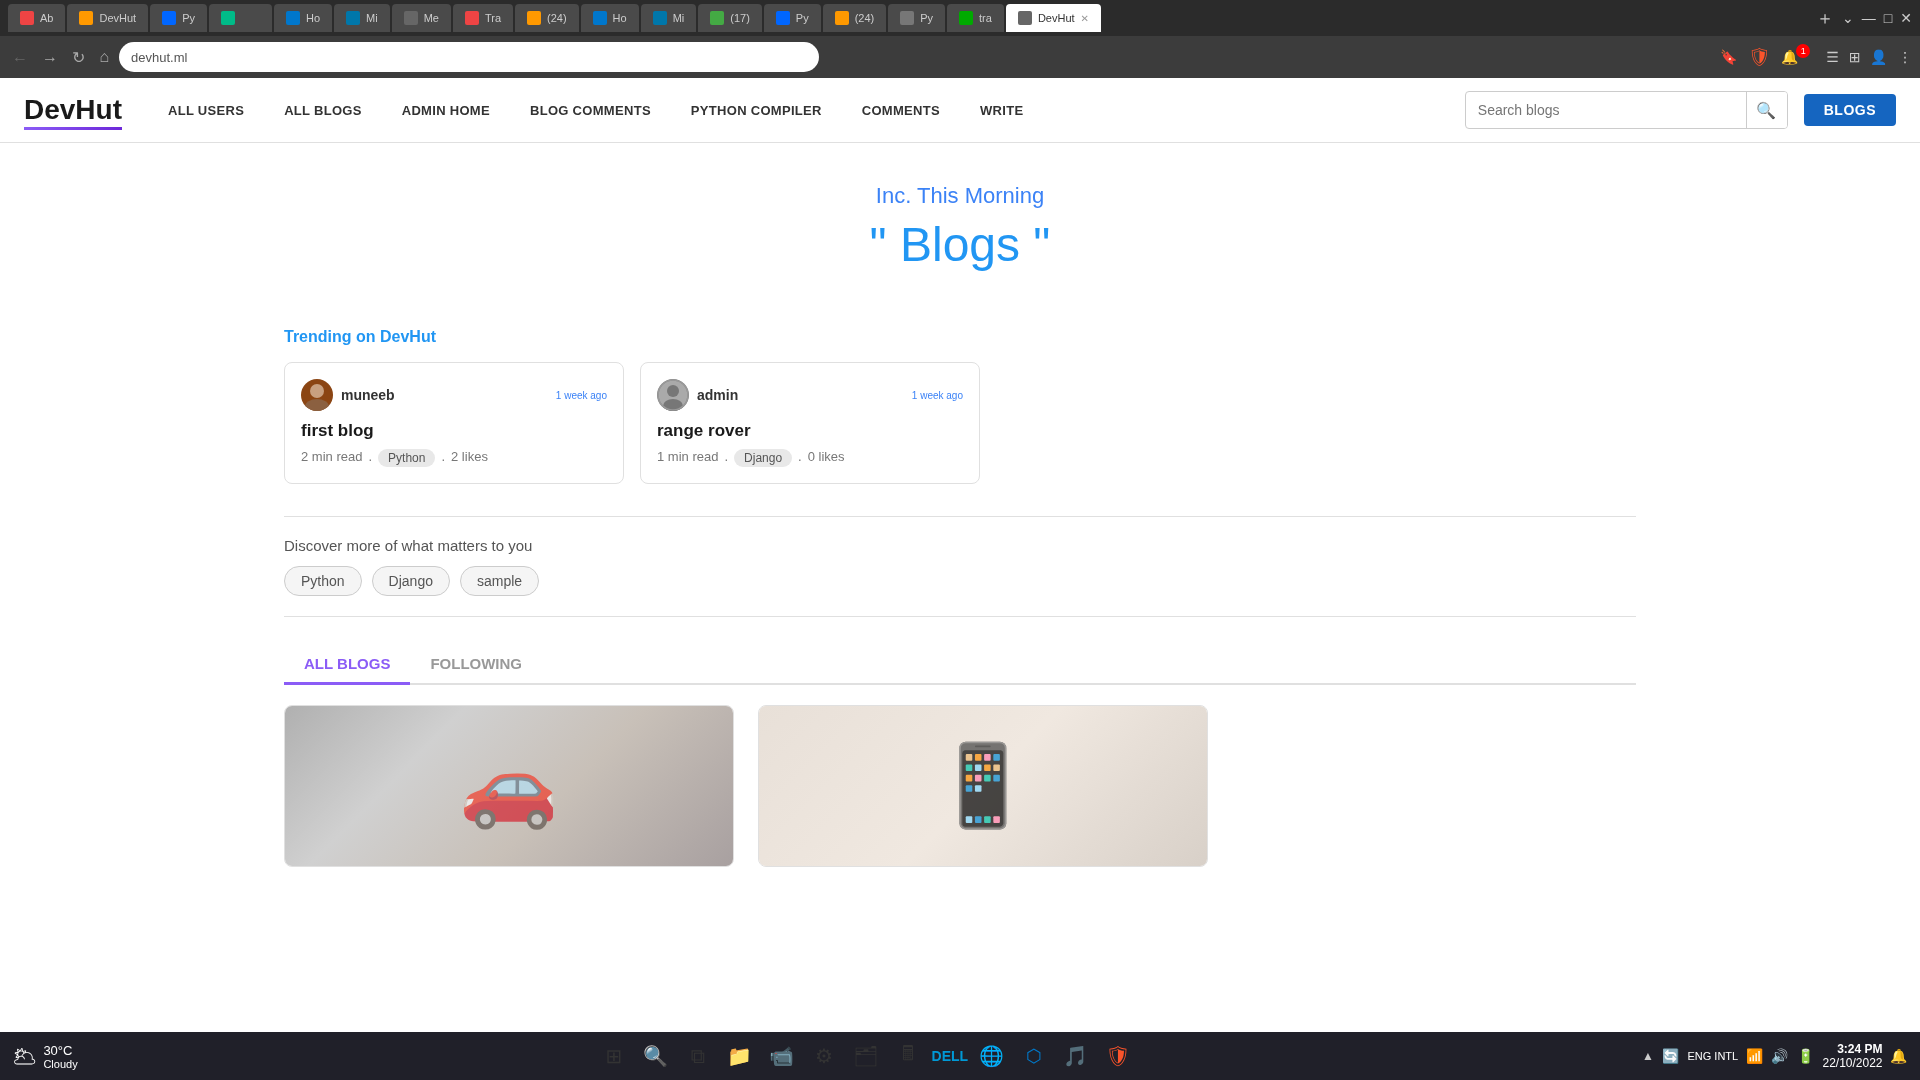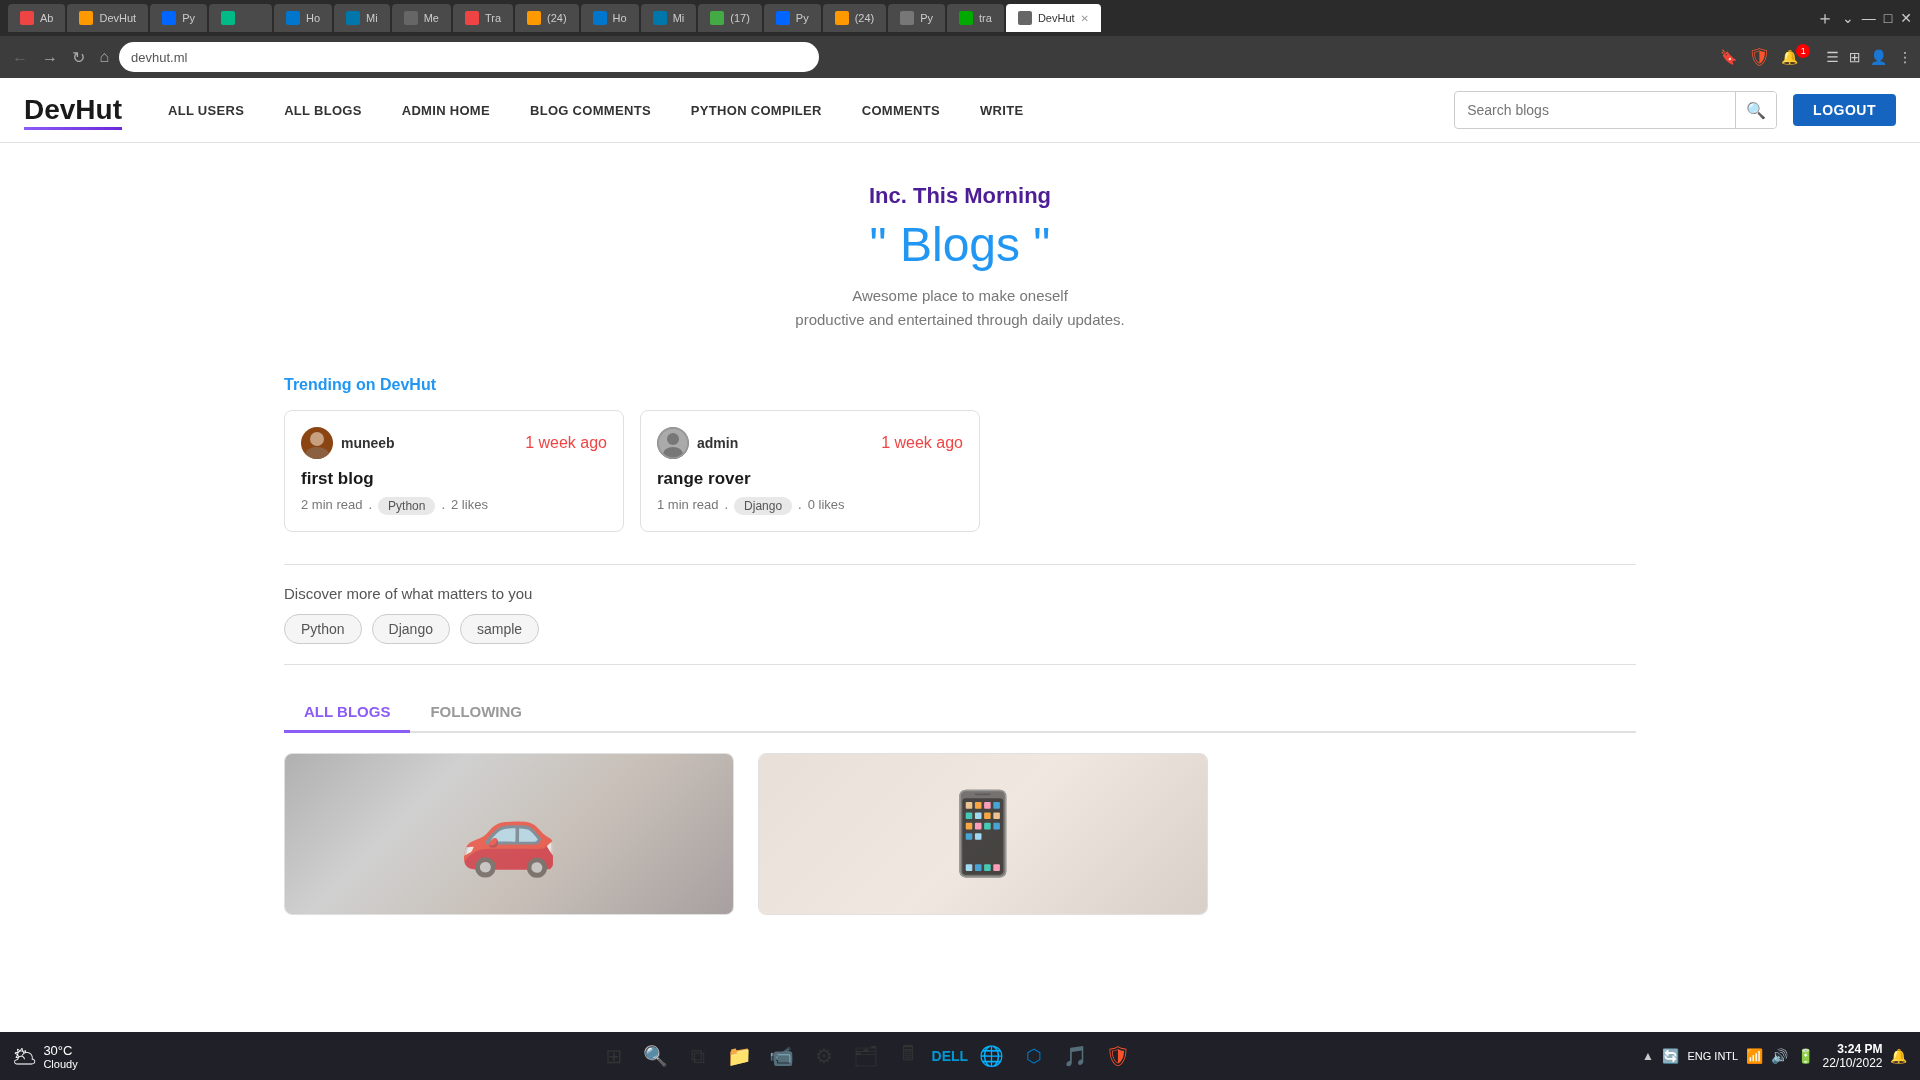--- a/index.html
+++ b/index.html
@@ -198,23 +198,22 @@
       margin: 0 auto;
       padding: 0 24px;
     }
 
     .hero {
       text-align: center;
       padding: 40px 0 20px;
     }
     .hero-subtitle {
       font-size: 22px;
-      color: #4c1d95;
+      color: #3b82f6;
       margin-bottom: 8px;
-      font-weight: bold;
     }
     .hero-title {
       font-size: 48px;
       color: #2196F3;
       font-weight: 300;
       margin-bottom: 12px;
     }
     .hero-desc {
       color: #777;
       font-size: 15px;
@@ -264,22 +263,22 @@
       color: white; font-size: 14px;
       overflow: hidden;
     }
     .avatar.muneeb-avatar {
       background: #8B4513;
     }
     .avatar.admin-avatar {
       background: #888;
     }
     .card-time {
-      font-size: 16px;
-      color: #ef4444;
+      font-size: 10px;
+      color: #3b82f6;
     }
     .card-title {
       font-size: 17px;
       font-weight: 700;
       color: #1a1a1a;
       margin-bottom: 8px;
     }
     .card-meta {
       display: flex;
       align-items: flex-start;
@@ -559,33 +558,29 @@
     <a href="#">BLOG COMMENTS</a>
     <a href="#">PYTHON COMPILER</a>
     <a href="#">COMMENTS</a>
     <a href="#">WRITE</a>
   </nav>
   <div class="search-container">
     <div class="search-box">
       <input type="text" placeholder="Search blogs" style="">
       <button>🔍</button>
     </div>
-    <button class="logout-btn">LOGOUT</button>
+    <button class="logout-btn">BLOGS</button>
   </div>
 </div>
 
 <div class="main-content">
 
   <div class="hero">
     <div class="hero-subtitle">Inc. This Morning</div>
     <div class="hero-title">" Blogs "</div>
-    <div class="hero-desc">
-      <span>Awesome place to make oneself</span><br>
-      <span>productive and entertained through daily updates.</span>
-    </div>
   </div>
 
   <div class="section-title">Trending on DevHut</div>
   <div class="trending-cards">
 
     <div class="trending-card">
       <div class="card-header">
         <div class="card-author">
           <div class="avatar muneeb-avatar">
             <svg width="32" height="32" viewBox="0 0 32 32">

